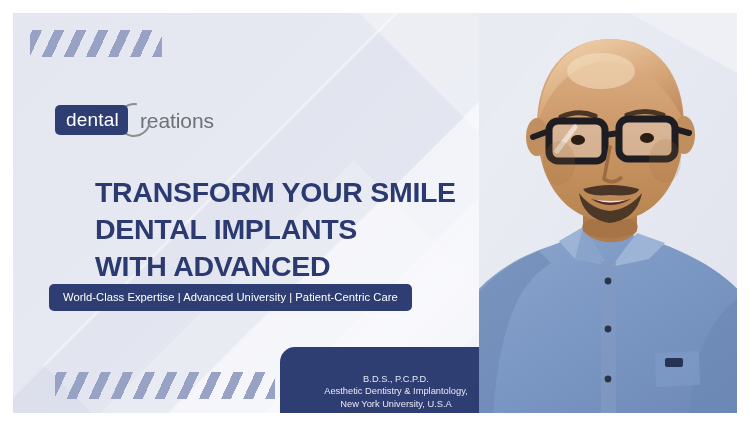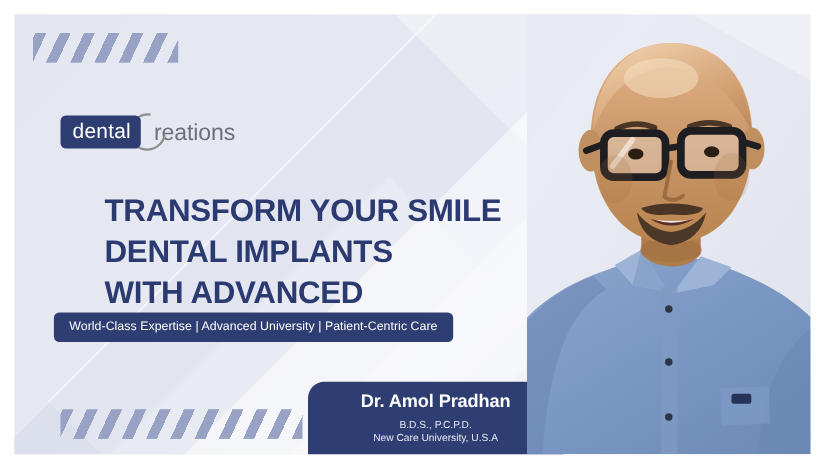--- a/index.html
+++ b/index.html
@@ -190,21 +190,21 @@
   .doctor-name {
     font-size: 16.5px;
     font-weight: bold;
     line-height: 1.1;
     letter-spacing: -0.1px;
   }
   .doctor-cred {
     font-size: 9.3px;
     line-height: 1.32;
     color: #e7e9f3;
-    margin-top: 6px;
+    margin-top: 17px;
   }
   .doctor-cred span { display: block; white-space: nowrap; }
 
   
   .portrait {
     position: absolute;
     right: 0px;
     bottom: 0px;
     width: 258px;
     height: 400px;
@@ -238,24 +238,24 @@
 
     <h1 class="headline">
       <span class="line">TRANSFORM YOUR SMILE</span>
       <span class="line">DENTAL IMPLANTS</span>
       <span class="line">WITH ADVANCED</span>
     </h1>
 
     <div class="tagline">World-Class Expertise | Advanced University | Patient-Centric Care</div>
 
     <div class="doctor-card">
-      <div class="doctor-name">Dr. Amol Pradhan</div>
       <div class="doctor-cred">
         <span>B.D.S., P.C.P.D.</span>
-        <span>New Care University, U.S.A</span>
+        <span>Aesthetic Dentistry &amp; Implantology,</span>
+        <span>New York University, U.S.A</span>
       </div>
     </div>
 
     <div class="portrait">
       <svg viewBox="0 0 258 400" preserveAspectRatio="xMidYMax meet" aria-hidden="true">
         <defs>
           <linearGradient id="bgPhoto" x1="0" y1="0" x2="1" y2="1">
             <stop offset="0%" stop-color="#eceef5"></stop>
             <stop offset="55%" stop-color="#e6e8f1"></stop>
             <stop offset="100%" stop-color="#dfe2ec"></stop>

